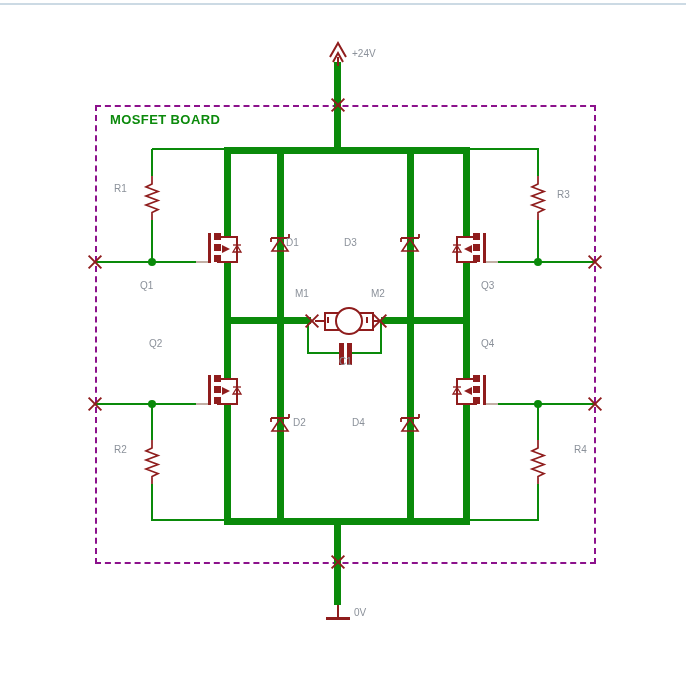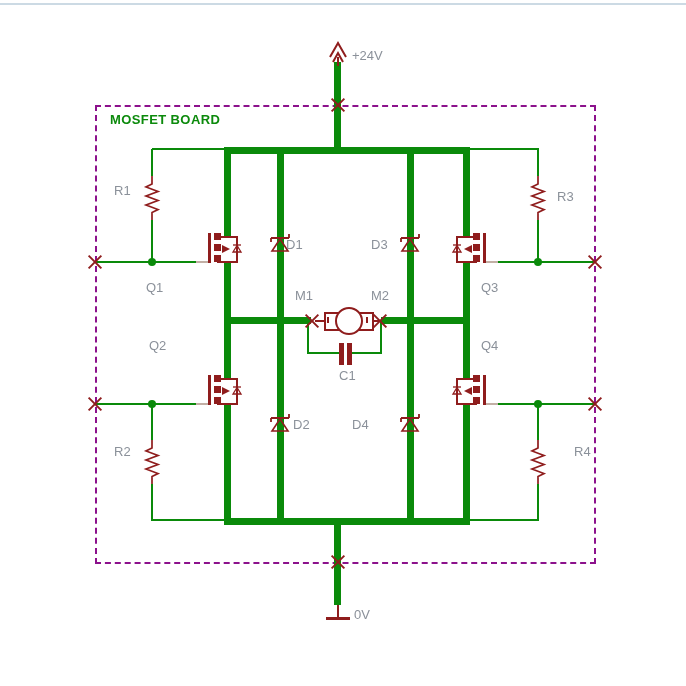--- a/index.html
+++ b/index.html
@@ -3,21 +3,21 @@
 <meta charset="utf-8">
 <style>
   html,body{margin:0;padding:0;background:#fff}
   body{width:686px;height:686px;overflow:hidden;font-family:"Liberation Sans",sans-serif}
   .canvas{position:relative;width:686px;height:686px;background:#fff}
   .topline{position:absolute;left:0;top:3px;width:686px;height:2px;background:var(--c-topline,#ccdae4)}
   .frame{position:absolute;left:95px;top:105px;width:497px;height:455px;border:2px dashed var(--c-frame,#8c118c)}
   .title{position:absolute;left:110px;top:112px;font-size:13px;font-weight:700;letter-spacing:.4px;color:var(--c-title,#0c8a0c)}
   .w{position:absolute;background:var(--c-wire,#0a8a0a)}
   .tw{position:absolute;background:var(--c-wire,#0a8a0a)}
-  .lbl{position:absolute;font-size:13px;color:var(--c-label,#8b919a);white-space:nowrap}
+  .lbl{position:absolute;font-size:10px;color:var(--c-label,#8b919a);white-space:nowrap}
   .dot{position:absolute;width:8px;height:8px;border-radius:50%;background:var(--c-wire,#0a8a0a)}
   .xm{position:absolute;width:16px;height:16px}
   .xm::before,.xm::after{content:"";position:absolute;left:-1px;top:7px;width:18px;height:2px;background:var(--c-symbol,#8f1d1d)}
   .xm::before{transform:rotate(45deg)}
   .xm::after{transform:rotate(-45deg)}
   .rsvg{position:absolute;width:18px;height:44px;background:#fff}
   .dsvg{position:absolute;width:24px;height:22px}
   svg .st{stroke:var(--c-symbol,#8f1d1d);fill:none}
   
   .mos{position:absolute;width:48px;height:38px}
@@ -205,25 +205,25 @@
   <div class="xm" style="left:330px;top:554px"></div>
   <div class="xm" style="left:304px;top:313px"></div>
   <div class="xm" style="left:372px;top:313px"></div>
 
   <span class="lbl" style="left:352px;top:48px">+24V</span>
   <span class="lbl" style="left:354px;top:607px">0V</span>
   <span class="lbl" style="left:114px;top:183px">R1</span>
   <span class="lbl" style="left:114px;top:444px">R2</span>
   <span class="lbl" style="left:557px;top:189px">R3</span>
   <span class="lbl" style="left:574px;top:444px">R4</span>
-  <span class="lbl" style="left:146px;top:280px">Q1</span>
+  <span class="lbl" style="left:140px;top:280px">Q1</span>
   <span class="lbl" style="left:149px;top:338px">Q2</span>
   <span class="lbl" style="left:481px;top:280px">Q3</span>
   <span class="lbl" style="left:481px;top:338px">Q4</span>
   <span class="lbl" style="left:286px;top:237px">D1</span>
   <span class="lbl" style="left:293px;top:417px">D2</span>
-  <span class="lbl" style="left:371px;top:237px">D3</span>
+  <span class="lbl" style="left:344px;top:237px">D3</span>
   <span class="lbl" style="left:352px;top:417px">D4</span>
   <span class="lbl" style="left:295px;top:288px">M1</span>
   <span class="lbl" style="left:371px;top:288px">M2</span>
-  <span class="lbl" style="left:339px;top:368px">C1</span>
+  <span class="lbl" style="left:339px;top:356px">C1</span>
 
 </div>
 
 </body></html>

